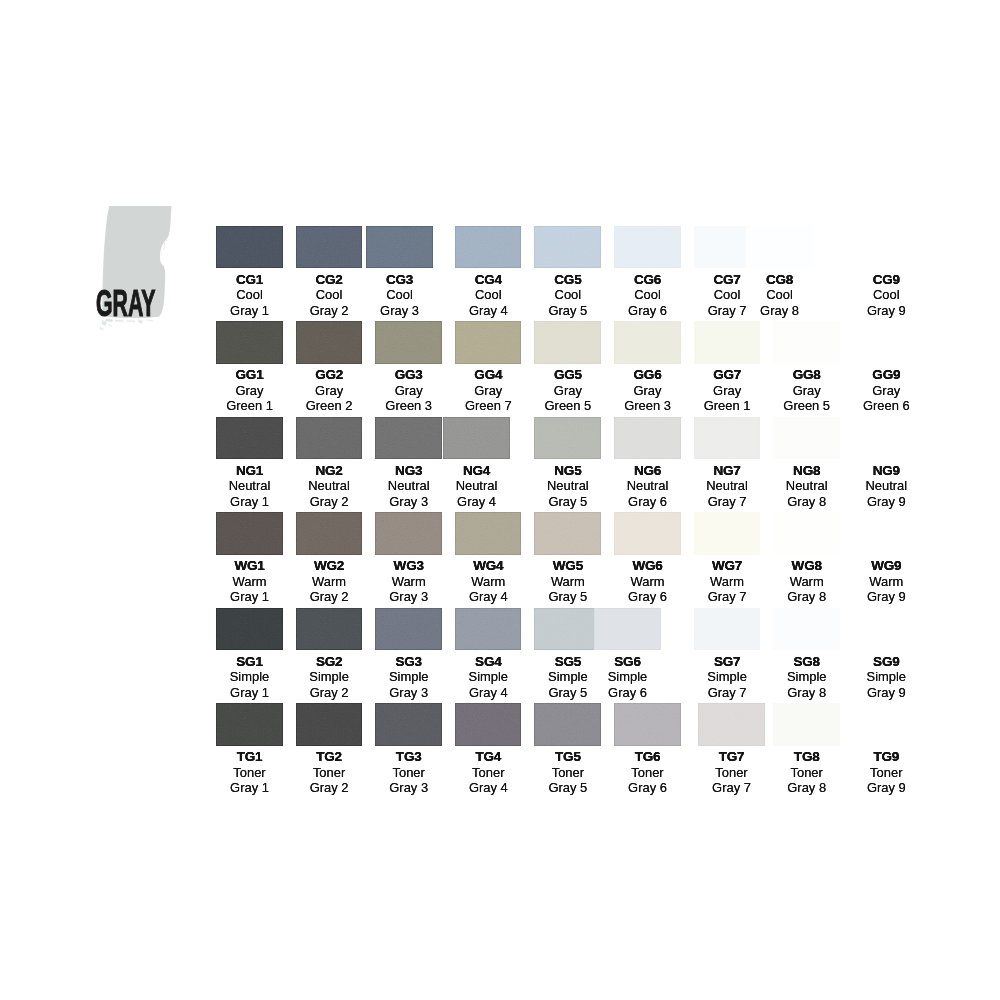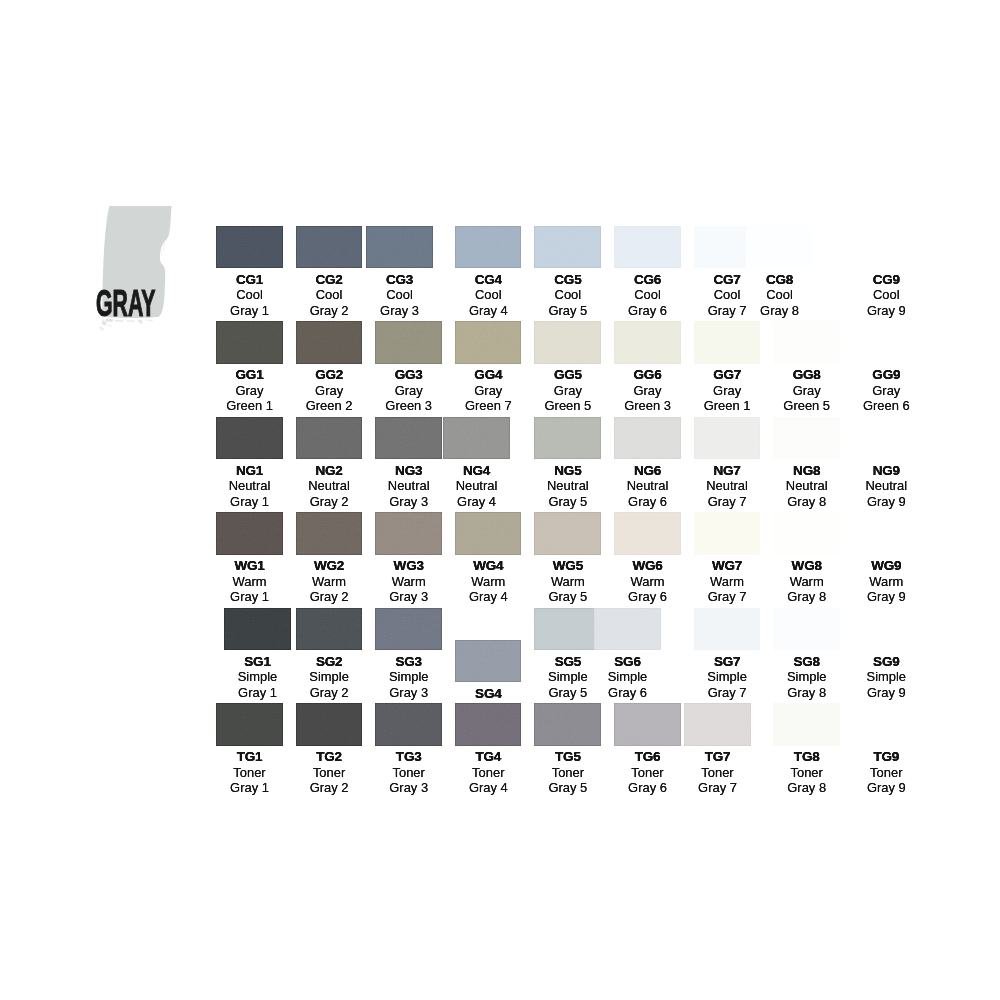--- a/index.html
+++ b/index.html
@@ -503,21 +503,21 @@
             </svg>
           </div>
           <div class="lbl">
             <div class="code">WG9</div>
             <div class="n1">Warm</div>
             <div class="n2">Gray 9</div>
           </div>
         </div>
       </div>
       <div class="swatch-row">
-        <div class="cell" style="left: 8px;">
+        <div class="cell" style="left: 0px;">
           <div class="chip" style="background: rgb(61, 67, 69); box-shadow: rgba(0, 0, 0, 0.294) 0px 0px 0px 0.7px inset;">
             <svg class="chip-noise">
               <rect width="100%" height="100%" filter="url(#grain)"></rect>
             </svg>
           </div>
           <div class="lbl">
             <div class="code">SG1</div>
             <div class="n1">Simple</div>
             <div class="n2">Gray 1</div>
           </div>
@@ -539,21 +539,21 @@
             <svg class="chip-noise">
               <rect width="100%" height="100%" filter="url(#grain)"></rect>
             </svg>
           </div>
           <div class="lbl">
             <div class="code">SG3</div>
             <div class="n1">Simple</div>
             <div class="n2">Gray 3</div>
           </div>
         </div>
-        <div class="cell" style="left: 238.8px; margin-top: 32px;">
+        <div class="cell" style="left: 238.8px;">
           <div class="chip" style="background: rgb(152, 158, 169); box-shadow: rgba(0, 0, 0, 0.145) 0px 0px 0px 0.7px inset;">
             <svg class="chip-noise">
               <rect width="100%" height="100%" filter="url(#grain)"></rect>
             </svg>
           </div>
           <div class="lbl">
             <div class="code">SG4</div>
             <div class="n1">Simple</div>
             <div class="n2">Gray 4</div>
           </div>
@@ -685,21 +685,21 @@
             <svg class="chip-noise">
               <rect width="100%" height="100%" filter="url(#grain)"></rect>
             </svg>
           </div>
           <div class="lbl">
             <div class="code">TG6</div>
             <div class="n1">Toner</div>
             <div class="n2">Gray 6</div>
           </div>
         </div>
-        <div class="cell" style="left: 468px;">
+        <div class="cell" style="left: 482px;">
           <div class="chip" style="background: rgb(222, 219, 218); box-shadow: rgba(0, 0, 0, 0.043) 0px 0px 0px 0.7px inset;">
             <svg class="chip-noise">
               <rect width="100%" height="100%" filter="url(#grain)"></rect>
             </svg>
           </div>
           <div class="lbl">
             <div class="code">TG7</div>
             <div class="n1">Toner</div>
             <div class="n2">Gray 7</div>
           </div>

